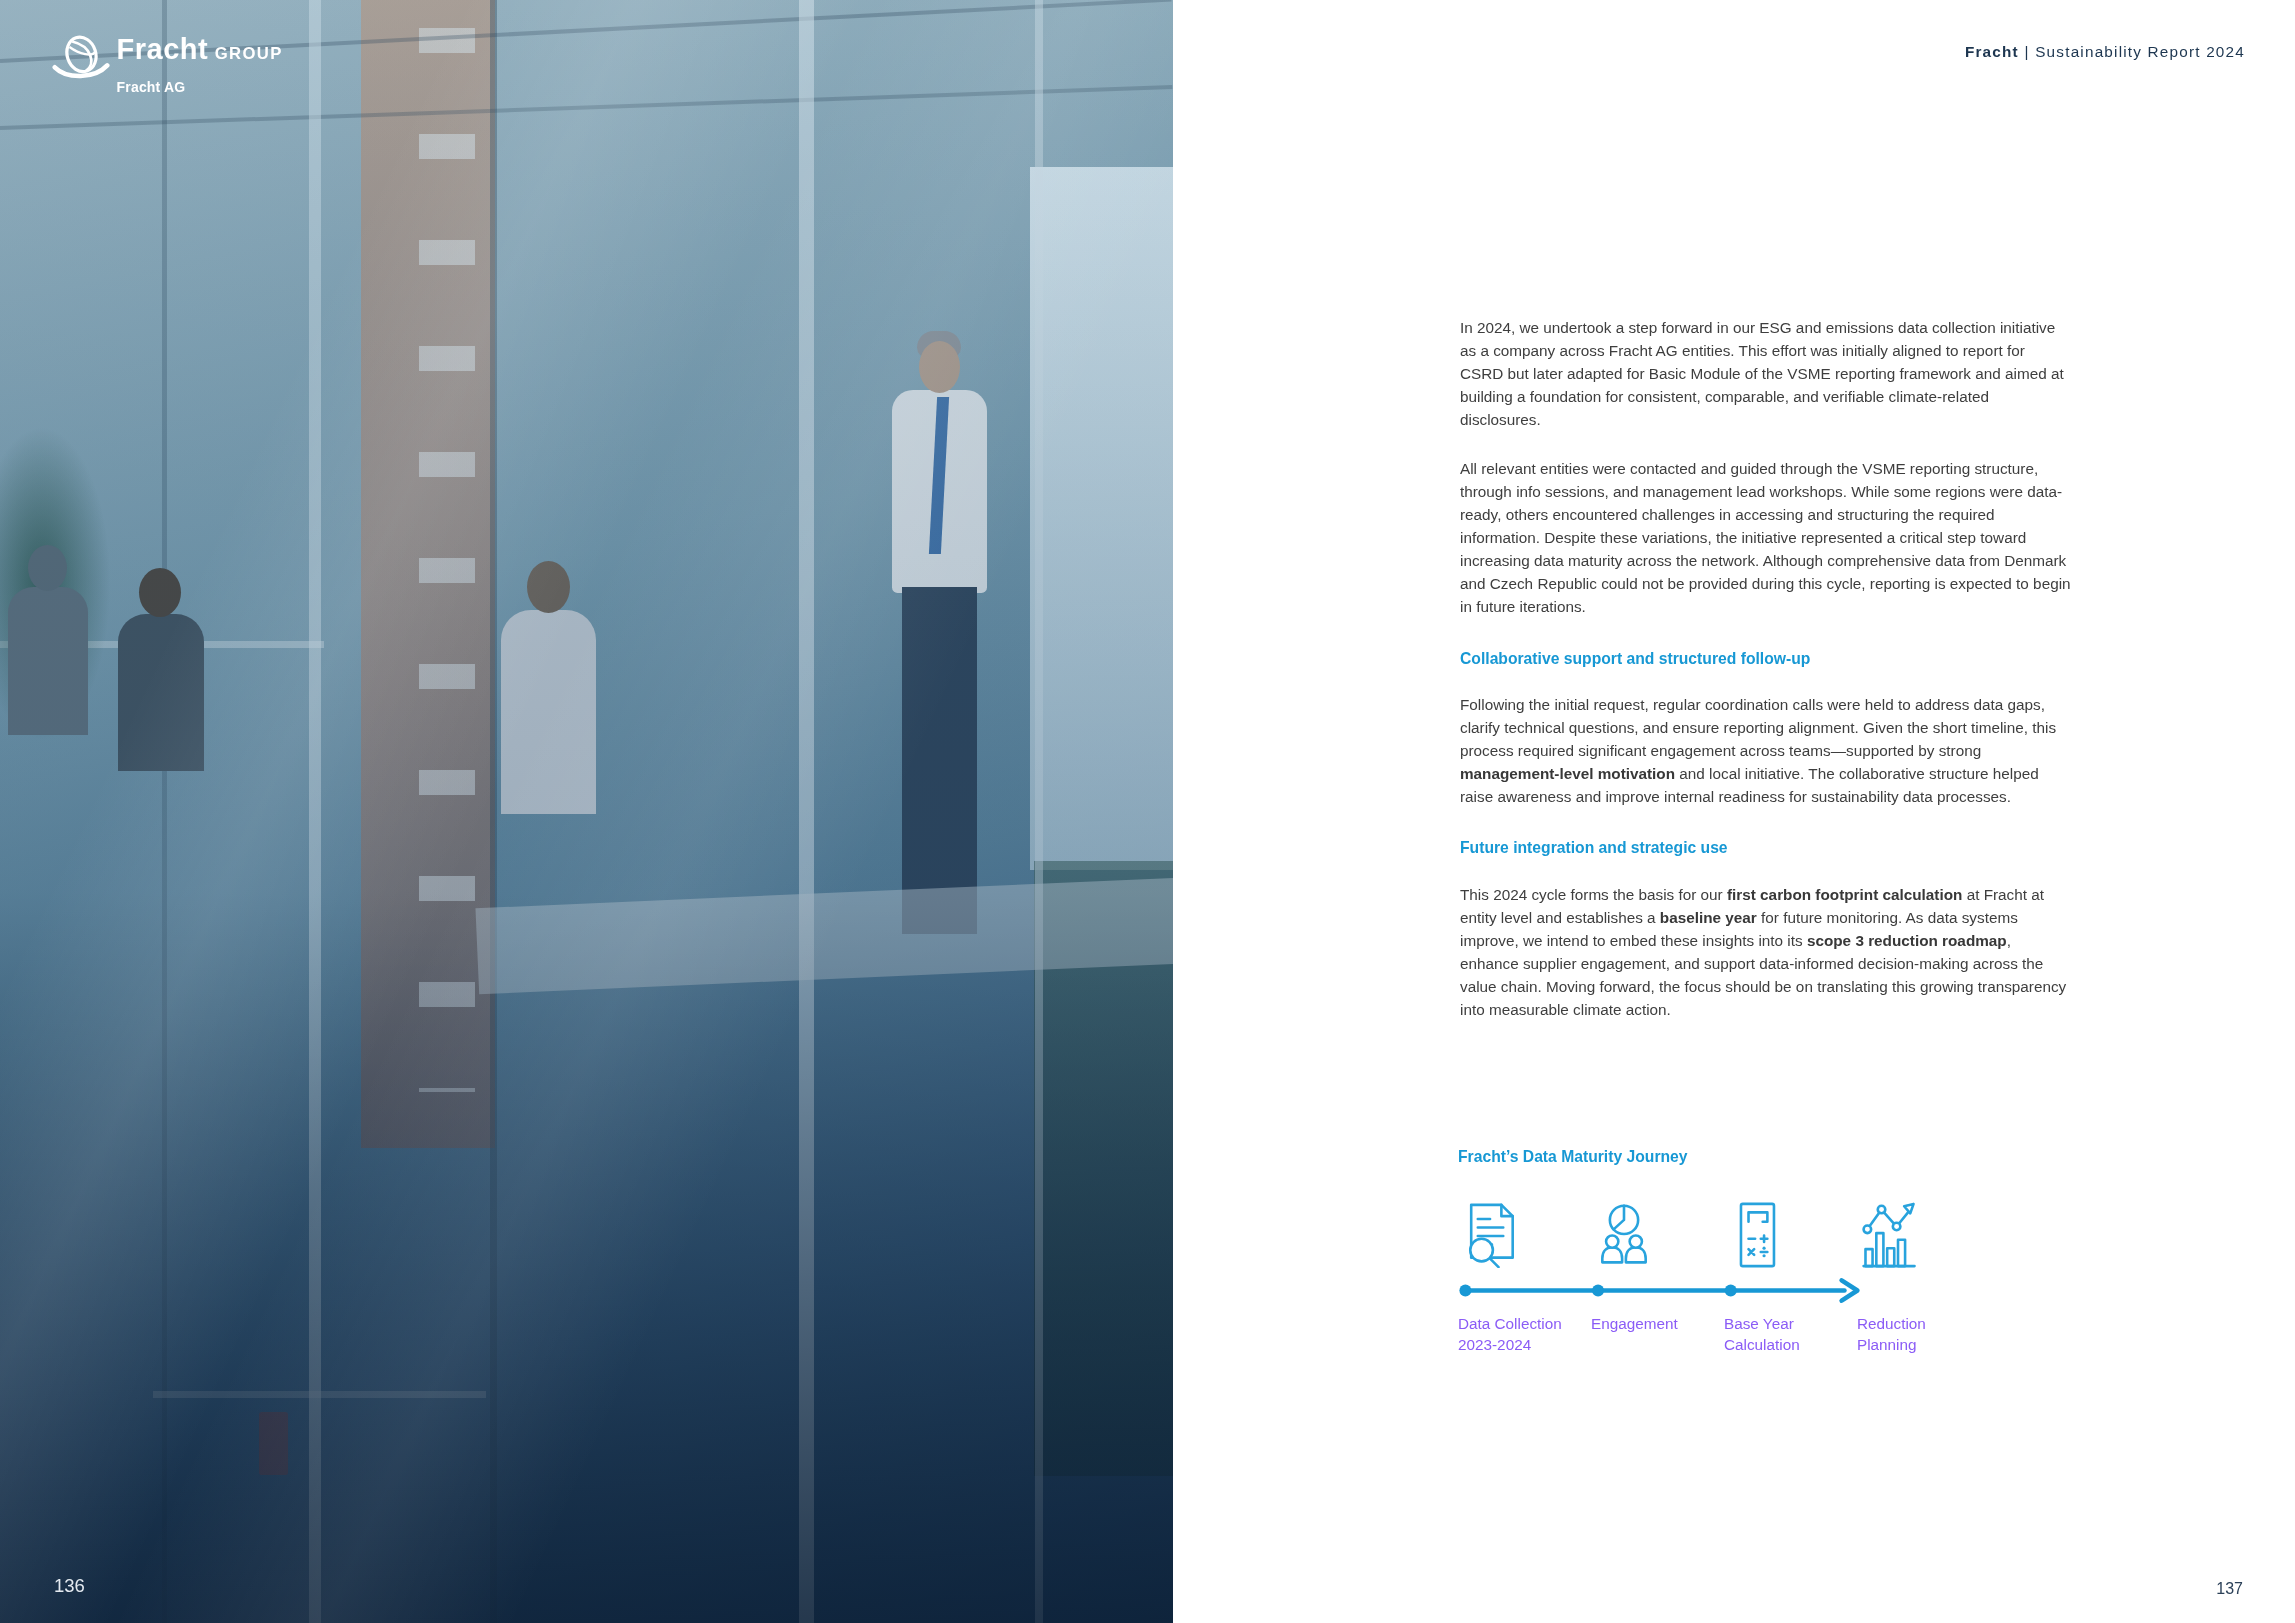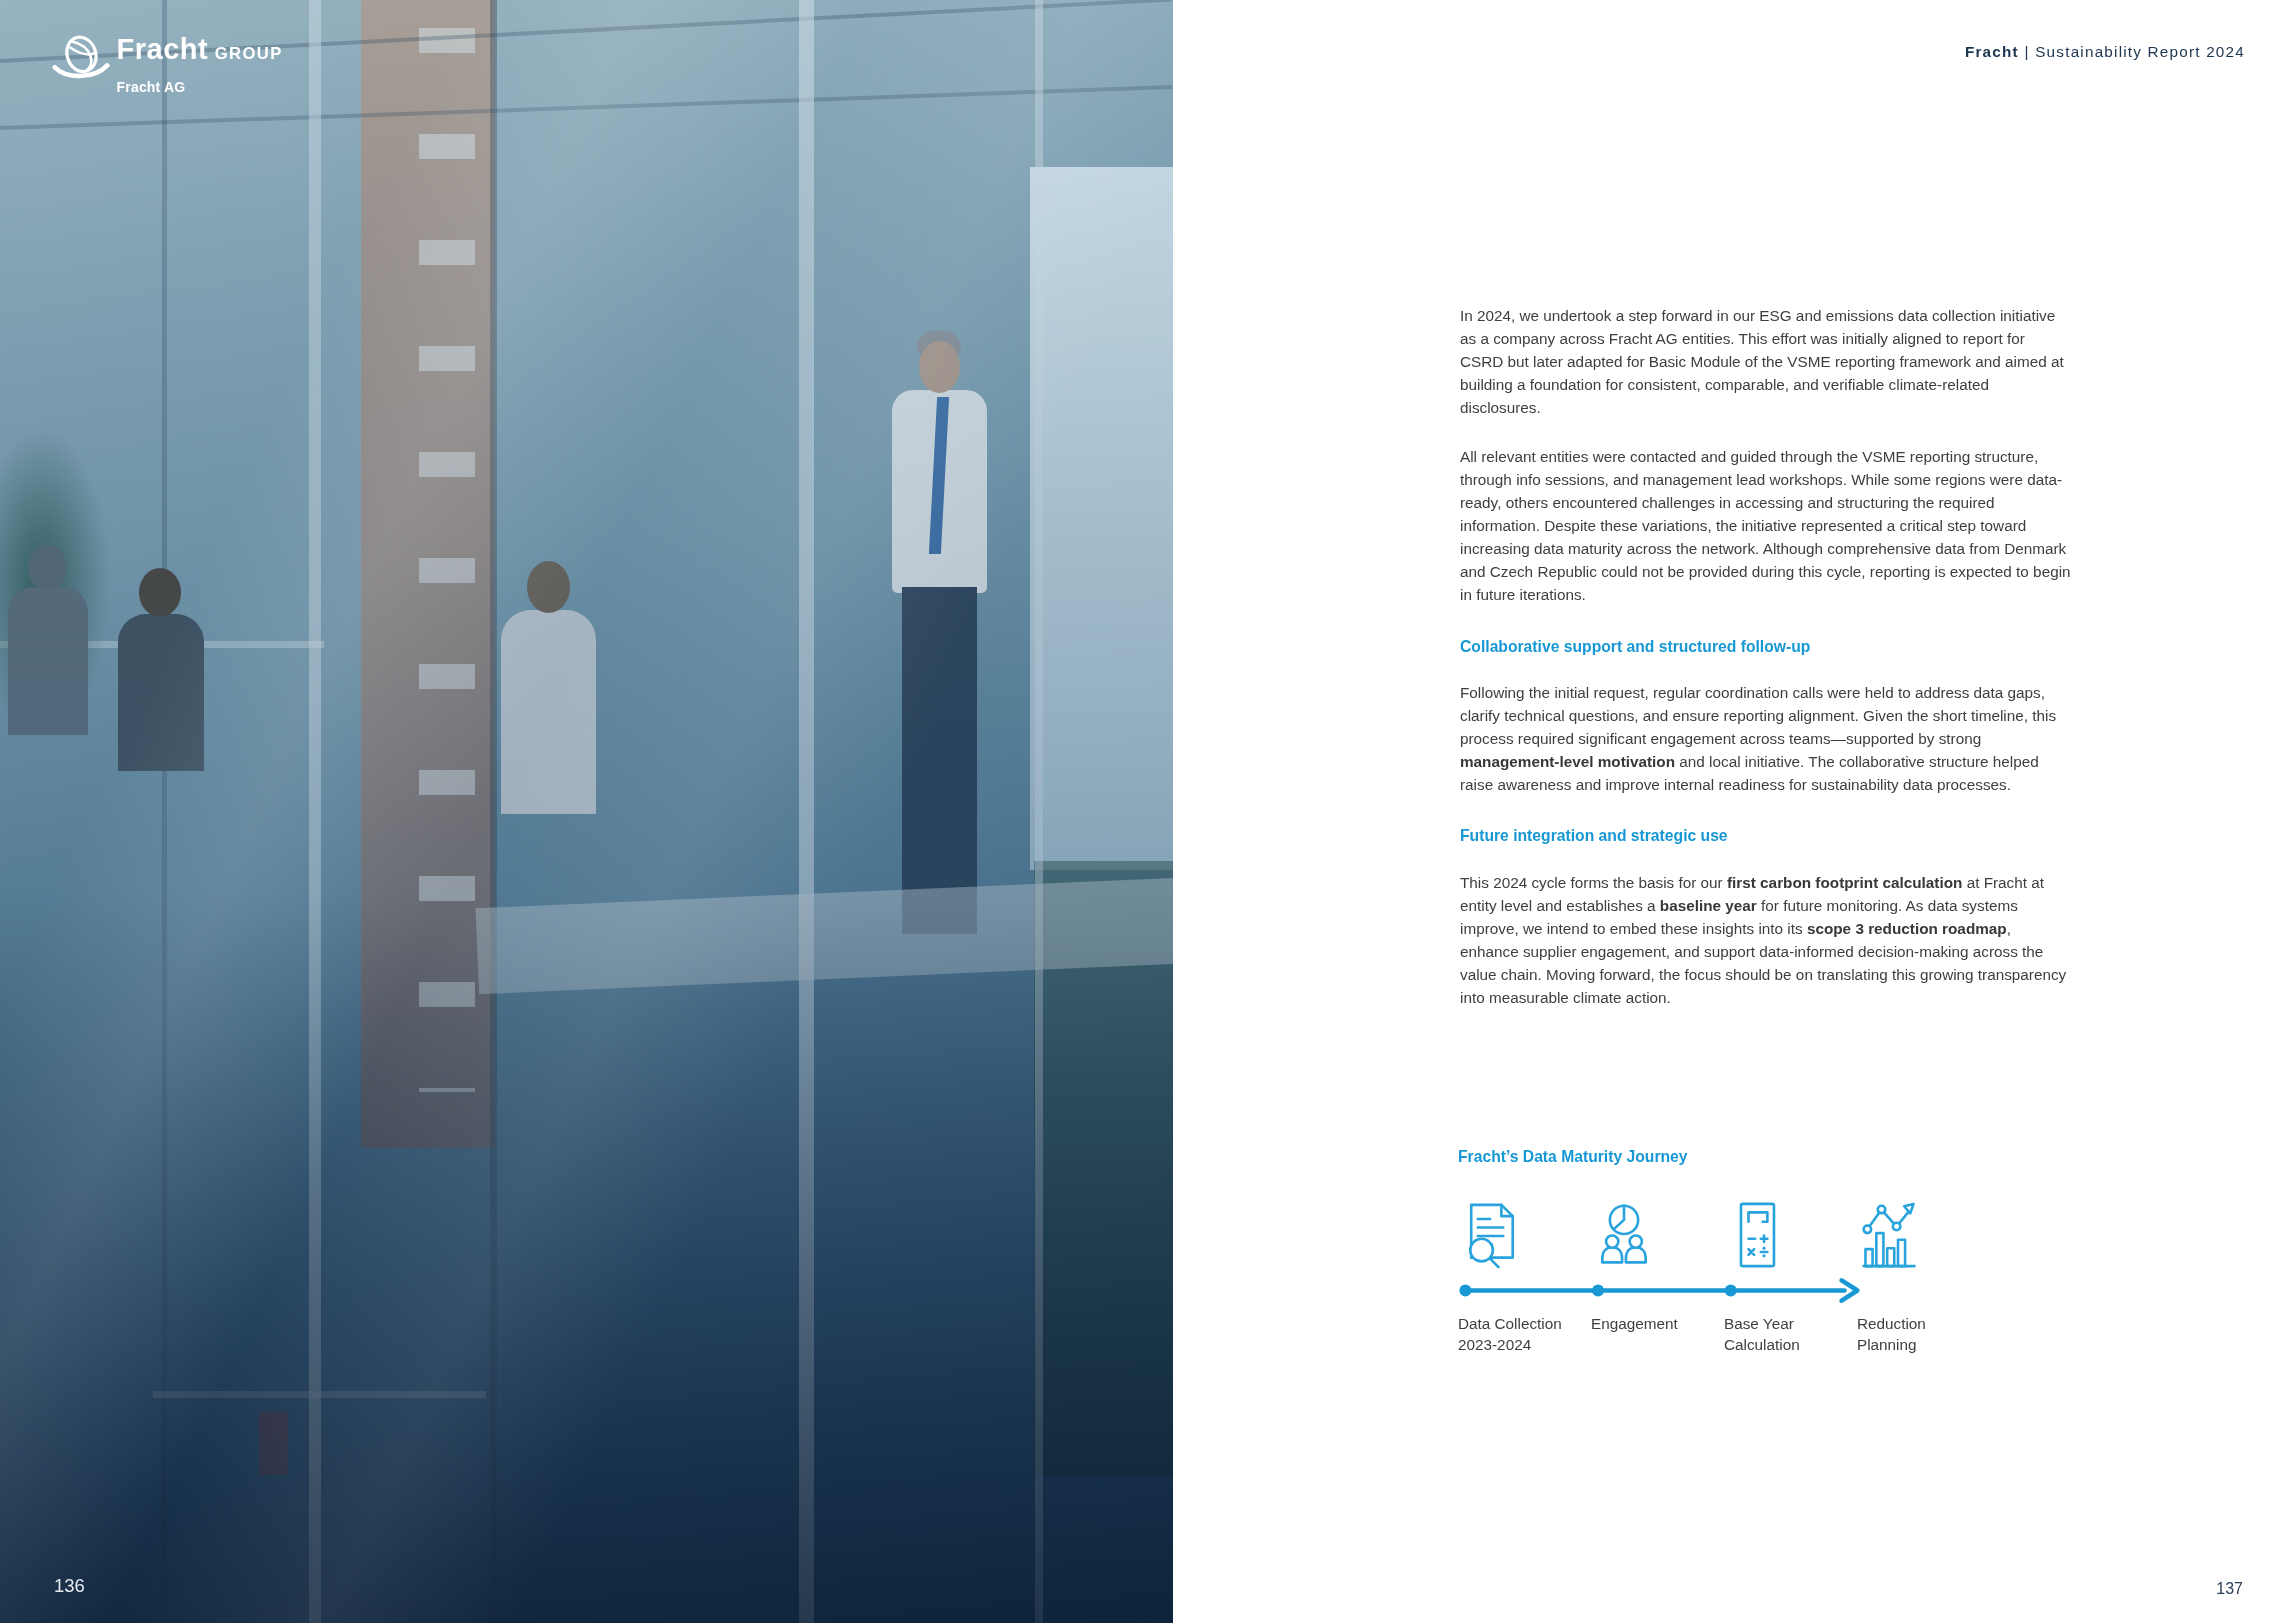--- a/index.html
+++ b/index.html
@@ -65,33 +65,33 @@
     color: #ffffff; font-size: 46px; font-weight: 700; line-height: 68px;
     letter-spacing: .27em; white-space: pre-line;
   }
   .page-num-left { position: absolute; left: 54px; top: 1575px; font-size: 18.5px; color: #e4eaf0; z-index: 5; }
 
   
   .report-header { position: absolute; top: 43px; right: 50px; font-size: 15.3px; letter-spacing: 1.2px; color: #1d3650; }
   .report-header .brand { font-weight: 700; }
   .report-header .sep { padding: 0 5.6px; font-weight: 300; }
 
-  .body-column { position: absolute; left: 1460px; top: 304px; width: 611px; color: #3e3e3e; font-size: 15.3px; line-height: 23px; }
+  .body-column { position: absolute; left: 1460px; top: 316px; width: 611px; color: #3e3e3e; font-size: 15.3px; line-height: 23px; }
   .body-column p { margin: 0 0 26px 0; }
   .body-column strong { font-weight: 700; color: #383838; }
   .section-heading { color: #1798d4; font-size: 15.7px; font-weight: 700; margin: 30.5px 0 24px 0; line-height: 20.4px; }
 
   .journey { position: absolute; left: 1458px; top: 1147px; width: 657px; }
   .journey-heading { color: #1798d4; font-size: 15.7px; font-weight: 700; line-height: 20.4px; }
   .journey-grid { display: grid; grid-template-columns: repeat(4, 133px); margin-top: 30.5px; }
   .step-icon { height: 70px; display: flex; align-items: flex-end; }
   .step-icon svg { width: 66px; height: 66px; }
   .journey-line { grid-column: 1 / 5; height: 29px; margin-top: 8.3px; }
   .journey-line svg { width: 416px; height: 29px; }
-  .step-label { margin-top: 7.4px; color: #404040; font-size: 15.3px; line-height: 21px; }
+  .step-label { margin-top: 7.4px; color: #8b5cf6; font-size: 15.3px; line-height: 21px; }
   .page-num-right { position: absolute; right: 52px; top: 1580px; font-size: 16px; color: #2b4058; }
 
   .ic { stroke: #28a3dd; fill: none; stroke-width: 5.5; stroke-linecap: round; stroke-linejoin: round; }
   .ic-fill { fill: #28a3dd; stroke: none; }
   .ic-white { fill: #ffffff; stroke: #28a3dd; stroke-width: 5.5; stroke-linecap: round; stroke-linejoin: round; }
   .tl { stroke: #1898d5; stroke-width: 10; fill: none; stroke-linecap: round; stroke-linejoin: round; }
   .tl-dot { fill: #1898d5; }
 </style>
 </head>
 <body>

